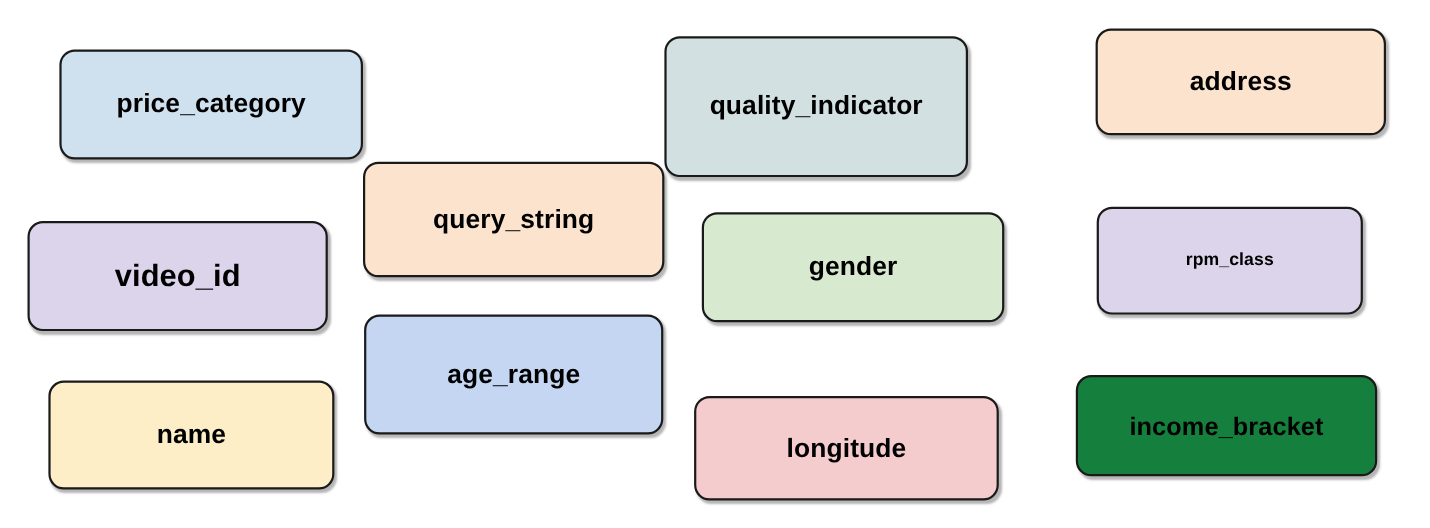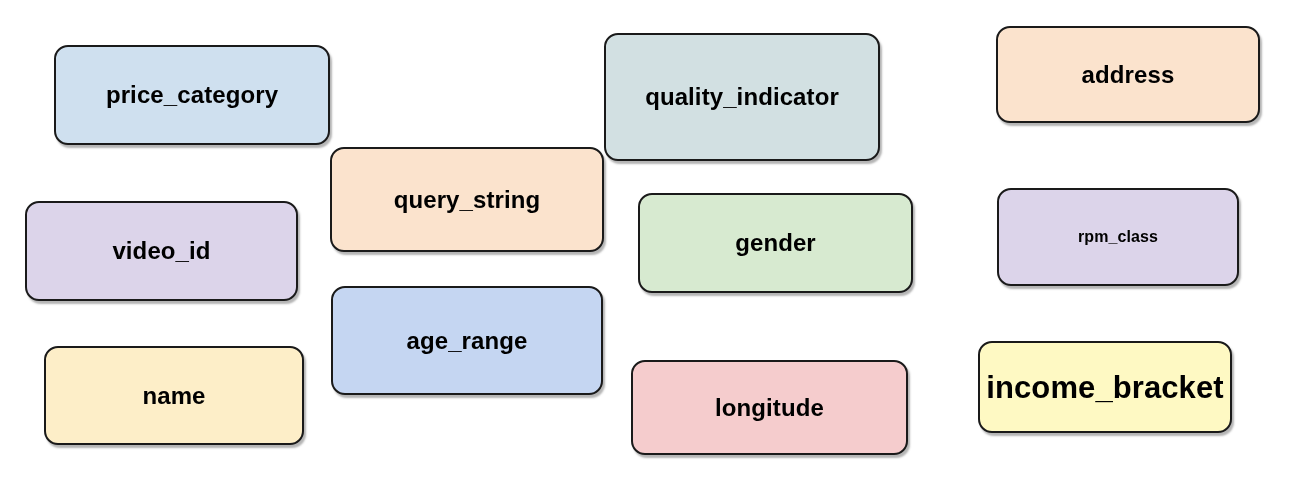--- a/index.html
+++ b/index.html
@@ -52,31 +52,31 @@
     </div>
     <div class="node" style="left: 952px; top: 26px; width: 264px; height: 97px; background: rgb(251, 227, 205); border-color: rgb(26, 26, 26); color: rgb(0, 0, 0); font-size: 24px; margin-left: 44px;">
       <span class="node-label">address</span>
     </div>
     <div class="node" style="left: 330px; top: 147px; width: 274px; height: 105px; background: rgb(251, 227, 205); border-color: rgb(26, 26, 26); color: rgb(0, 0, 0); font-size: 24px;">
       <span class="node-label">query_string</span>
     </div>
     <div class="node" style="left: 997px; top: 157px; width: 242px; height: 98px; background: rgb(220, 212, 234); border-color: rgb(26, 26, 26); color: rgb(0, 0, 0); font-size: 16px; margin-top: 31px;">
       <span class="node-label">rpm_class</span>
     </div>
-    <div class="node" style="left: 25px; top: 201px; width: 273px; height: 100px; background: rgb(220, 212, 234); border-color: rgb(26, 26, 26); color: rgb(0, 0, 0); font-size: 24px;">
+    <div class="node" style="left: 25px; top: 201px; width: 273px; height: 100px; background: rgb(220, 212, 234); border-color: rgb(26, 26, 26); color: rgb(0, 0, 0); font-size: 28px;">
       <span class="node-label">video_id</span>
     </div>
     <div class="node" style="left: 638px; top: 193px; width: 275px; height: 100px; background: rgb(215, 234, 208); border-color: rgb(26, 26, 26); color: rgb(0, 0, 0); font-size: 24px;">
       <span class="node-label">gender</span>
     </div>
     <div class="node" style="left: 331px; top: 286px; width: 272px; height: 109px; background: rgb(197, 214, 242); border-color: rgb(26, 26, 26); color: rgb(0, 0, 0); font-size: 24px;">
       <span class="node-label">age_range</span>
     </div>
     <div class="node" style="left: 44px; top: 346px; width: 260px; height: 99px; background: rgb(253, 238, 200); border-color: rgb(26, 26, 26); color: rgb(0, 0, 0); font-size: 24px;">
       <span class="node-label">name</span>
     </div>
     <div class="node" style="left: 631px; top: 360px; width: 277px; height: 95px; background: rgb(245, 204, 205); border-color: rgb(26, 26, 26); color: rgb(0, 0, 0); font-size: 24px;">
       <span class="node-label">longitude</span>
     </div>
-    <div class="node" style="left: 978px; top: 341px; width: 254px; height: 92px; background: #fef9c3; border-color: rgb(26, 26, 26); color: rgb(0, 0, 0); font-size: 31px;">
+    <div class="node" style="left: 978px; top: 341px; width: 274px; height: 92px; background: #15803d; border-color: rgb(26, 26, 26); color: rgb(0, 0, 0); font-size: 23px;">
       <span class="node-label">income_bracket</span>
     </div>
   </div>
 
 </body></html>

